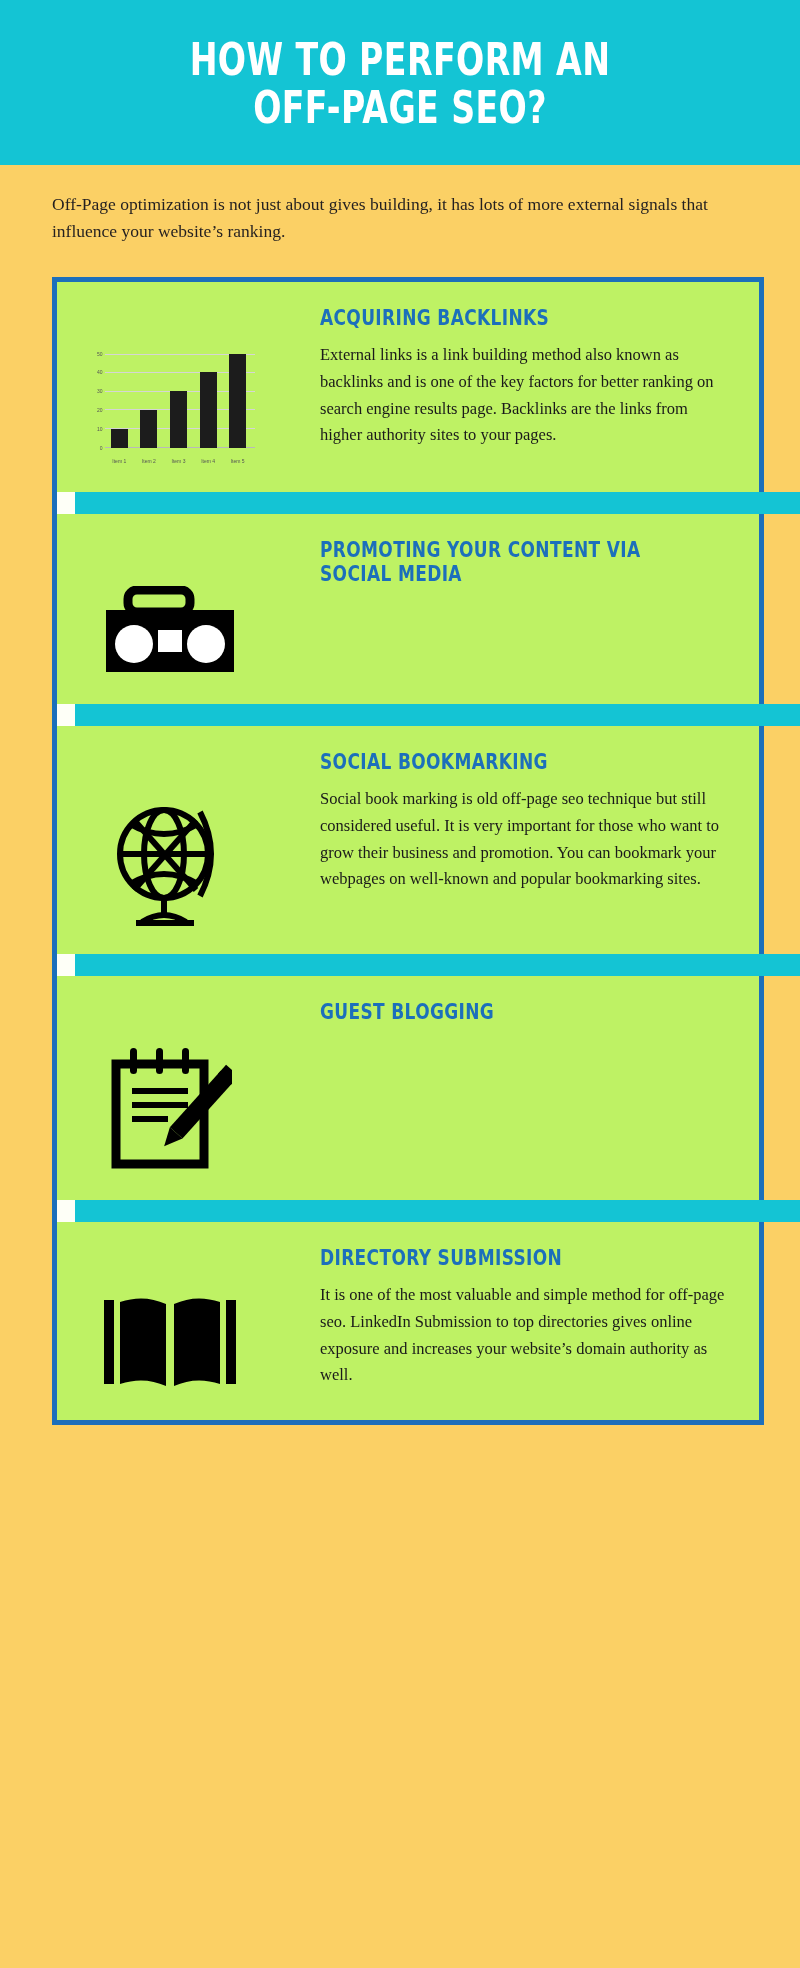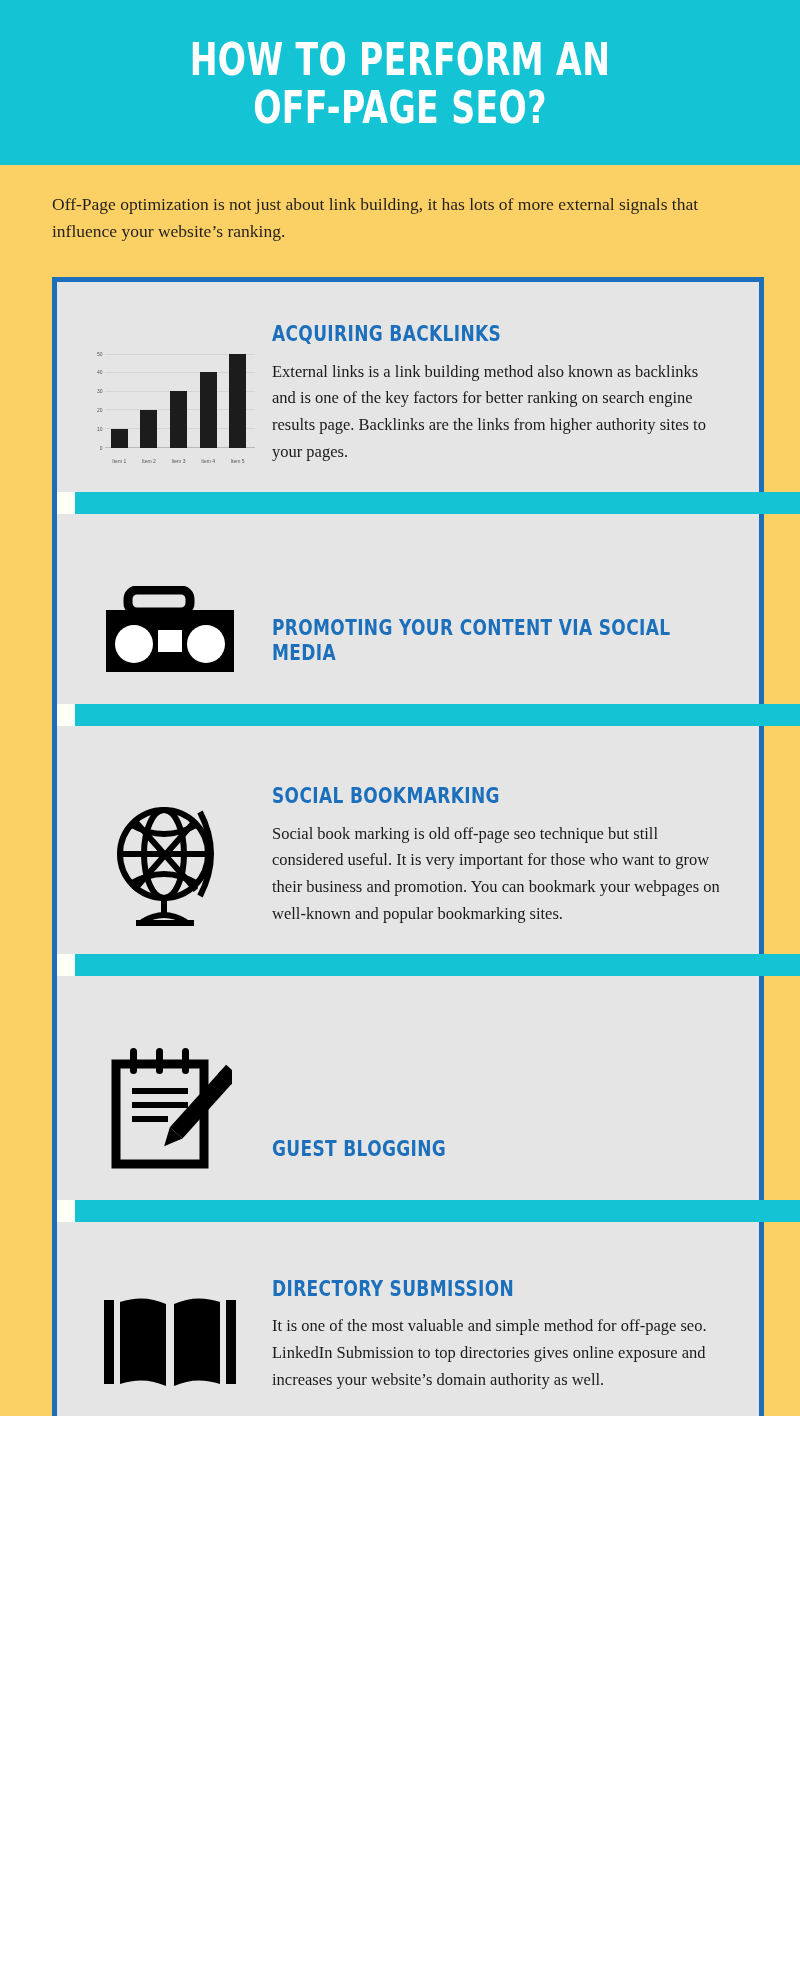--- a/index.html
+++ b/index.html
@@ -5,21 +5,21 @@
   * { box-sizing: border-box; margin: 0; padding: 0; }
   html, body {
     width: 800px;
     height: 1968px;
     background: #ffffff;
     font-family: "Liberation Sans", sans-serif;
   }
   .page {
     position: relative;
     width: 800px;
-    height: 1416px;
+    height: 1968px;
     background: #fbd065;
     overflow: hidden;
   }
 
   
   .header {
     background: #14c4d4;
     padding: 36px 20px 34px 20px;
     text-align: center;
   }
@@ -52,25 +52,26 @@
     position: relative;
     margin: 8px 36px 0 52px;
     border: 5px solid #1c6fbb;
     border-right: 5px solid #1c6fbb;
     background: #fefff7;
     padding: 0;
   }
 
   .card {
     position: relative;
-    background: #e5e5e5;
+    background: #bef264;
     display: flex;
-    align-items: flex-end;
+    align-items: flex-start;
     padding: 24px 30px 26px 10px;
     min-height: 120px;
+    gap: 48px;
   }
   .card .iconcol {
     width: 205px;
     flex: 0 0 205px;
     display: flex;
     align-items: flex-start;
     justify-content: center;
     padding-top: 48px;
   }
   .card .textcol {
@@ -186,21 +187,21 @@
 <div class="page">
 
   <div class="header">
     <h1>
       <span>HOW TO PERFORM AN</span>
       <span class="l2">OFF-PAGE SEO?</span>
     </h1>
   </div>
 
   <div class="intro">
-    <p>Off-Page optimization is not just about link building, it has lots of more external signals that influence your website’s ranking.</p>
+    <p>Off-Page optimization is not just about gives building, it has lots of more external signals that influence your website’s ranking.</p>
   </div>
 
   <div class="stack">
 
     <div class="card">
       <div class="iconcol">
         <div class="chart">
           <div class="plot">
             <div class="grid" style="top:0%"></div>
             <div class="grid" style="top:20%"></div>

